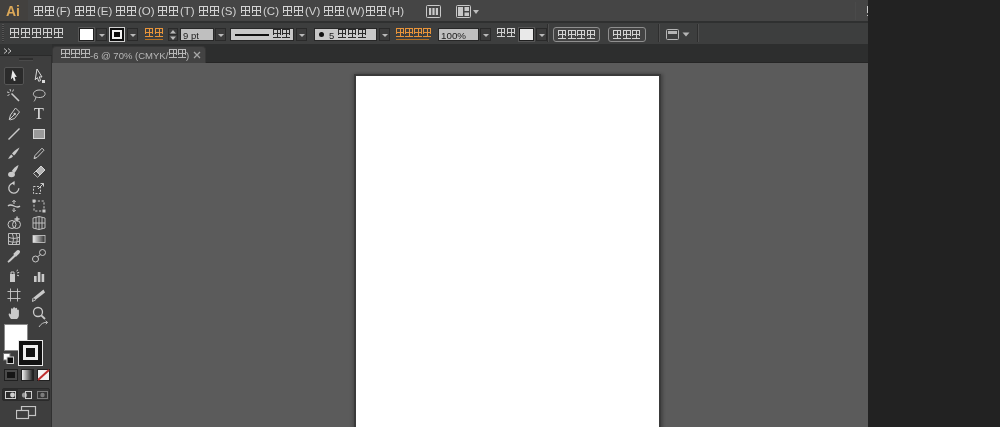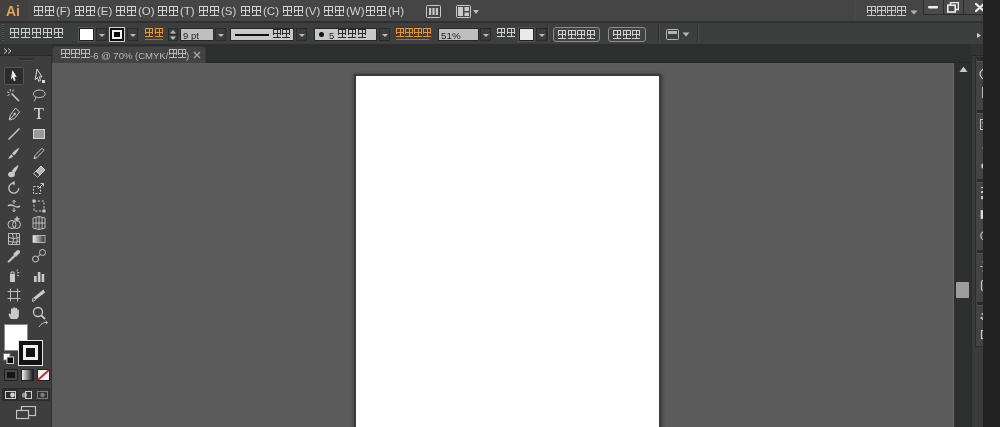--- a/index.html
+++ b/index.html
@@ -1,15 +1,15 @@
 <!DOCTYPE html>
 <html><head><meta charset="utf-8"><title>Ai</title><style>
 
 html,body{margin:0;padding:0;background:#222}
-#app{position:relative;width:983px;height:427px;overflow:hidden;background:#3e3e3e;
+#app{position:relative;width:868px;height:427px;overflow:hidden;background:#3e3e3e;
   font-family:"Liberation Sans",sans-serif}
 #app *{box-sizing:border-box}
 .g{position:absolute;display:block;background:
  linear-gradient(currentColor,currentColor) 0 0/100% 1px no-repeat,
  linear-gradient(currentColor,currentColor) 0 45%/100% 1px no-repeat,
  linear-gradient(currentColor,currentColor) 0 100%/100% 1px no-repeat,
  linear-gradient(currentColor,currentColor) 50% 0/1px 100% no-repeat,
  linear-gradient(currentColor,currentColor) 0 20%/1px 60% no-repeat,
  linear-gradient(currentColor,currentColor) 100% 20%/1px 60% no-repeat}
 .dd{position:absolute;background:#3c3c3c;border:1px solid #2a2a2a;}
@@ -125,21 +125,21 @@
 <span class="g" style="left:338px;top:29px;width:8px;height:9px;color:#2a2a2a"></span>
     <span class="g" style="left:348px;top:29px;width:8px;height:9px;color:#2a2a2a"></span>
     <span class="g" style="left:358px;top:29px;width:8px;height:9px;color:#2a2a2a"></span>
 <div class="dd" style="left:379px;top:28px;width:11px;height:13px"></div>
 <span class="g" style="left:396px;top:28px;width:8px;height:9px;color:#e8943a"></span>
     <span class="g" style="left:405px;top:28px;width:8px;height:9px;color:#e8943a"></span>
     <span class="g" style="left:414px;top:28px;width:8px;height:9px;color:#e8943a"></span>
     <span class="g" style="left:423px;top:28px;width:8px;height:9px;color:#e8943a"></span>
 <div style="position:absolute;left:396px;top:39px;width:33px;height:1px;background:#b06f25"></div>
 <div style="position:absolute;left:438px;top:28px;width:41px;height:13px;background:#bfbfbf;border:1px solid #272727"></div>
-<span style="position:absolute;left:441px;top:30px;font:400 9.8px 'Liberation Sans', sans-serif;color:#1c1c1c;white-space:pre;">51%</span>
+<span style="position:absolute;left:441px;top:30px;font:400 9.8px 'Liberation Sans', sans-serif;color:#1c1c1c;white-space:pre;">100%</span>
 <div class="dd" style="left:480px;top:28px;width:11px;height:13px"></div>
 <span class="g" style="left:497px;top:28px;width:8px;height:9px;color:#cfcfcf"></span>
     <span class="g" style="left:507px;top:28px;width:8px;height:9px;color:#cfcfcf"></span>
 <div style="position:absolute;left:519px;top:28px;width:15px;height:13px;background:#e9e9e9;border:1px solid #1e1e1e;box-shadow:0 0 0 1px #565656"></div>
 <div class="dd" style="left:536px;top:28px;width:11px;height:13px"></div>
 <div style="position:absolute;left:553px;top:27px;width:47px;height:15px;background:#434343;border:1px solid #8f8f8f;border-radius:3px"></div>
 <span class="g" style="left:558.0px;top:30px;width:8px;height:9px;color:#d0d0d0"></span>
     <span class="g" style="left:567.5px;top:30px;width:8px;height:9px;color:#d0d0d0"></span>
     <span class="g" style="left:577.0px;top:30px;width:8px;height:9px;color:#d0d0d0"></span>
     <span class="g" style="left:586.5px;top:30px;width:8px;height:9px;color:#d0d0d0"></span>

